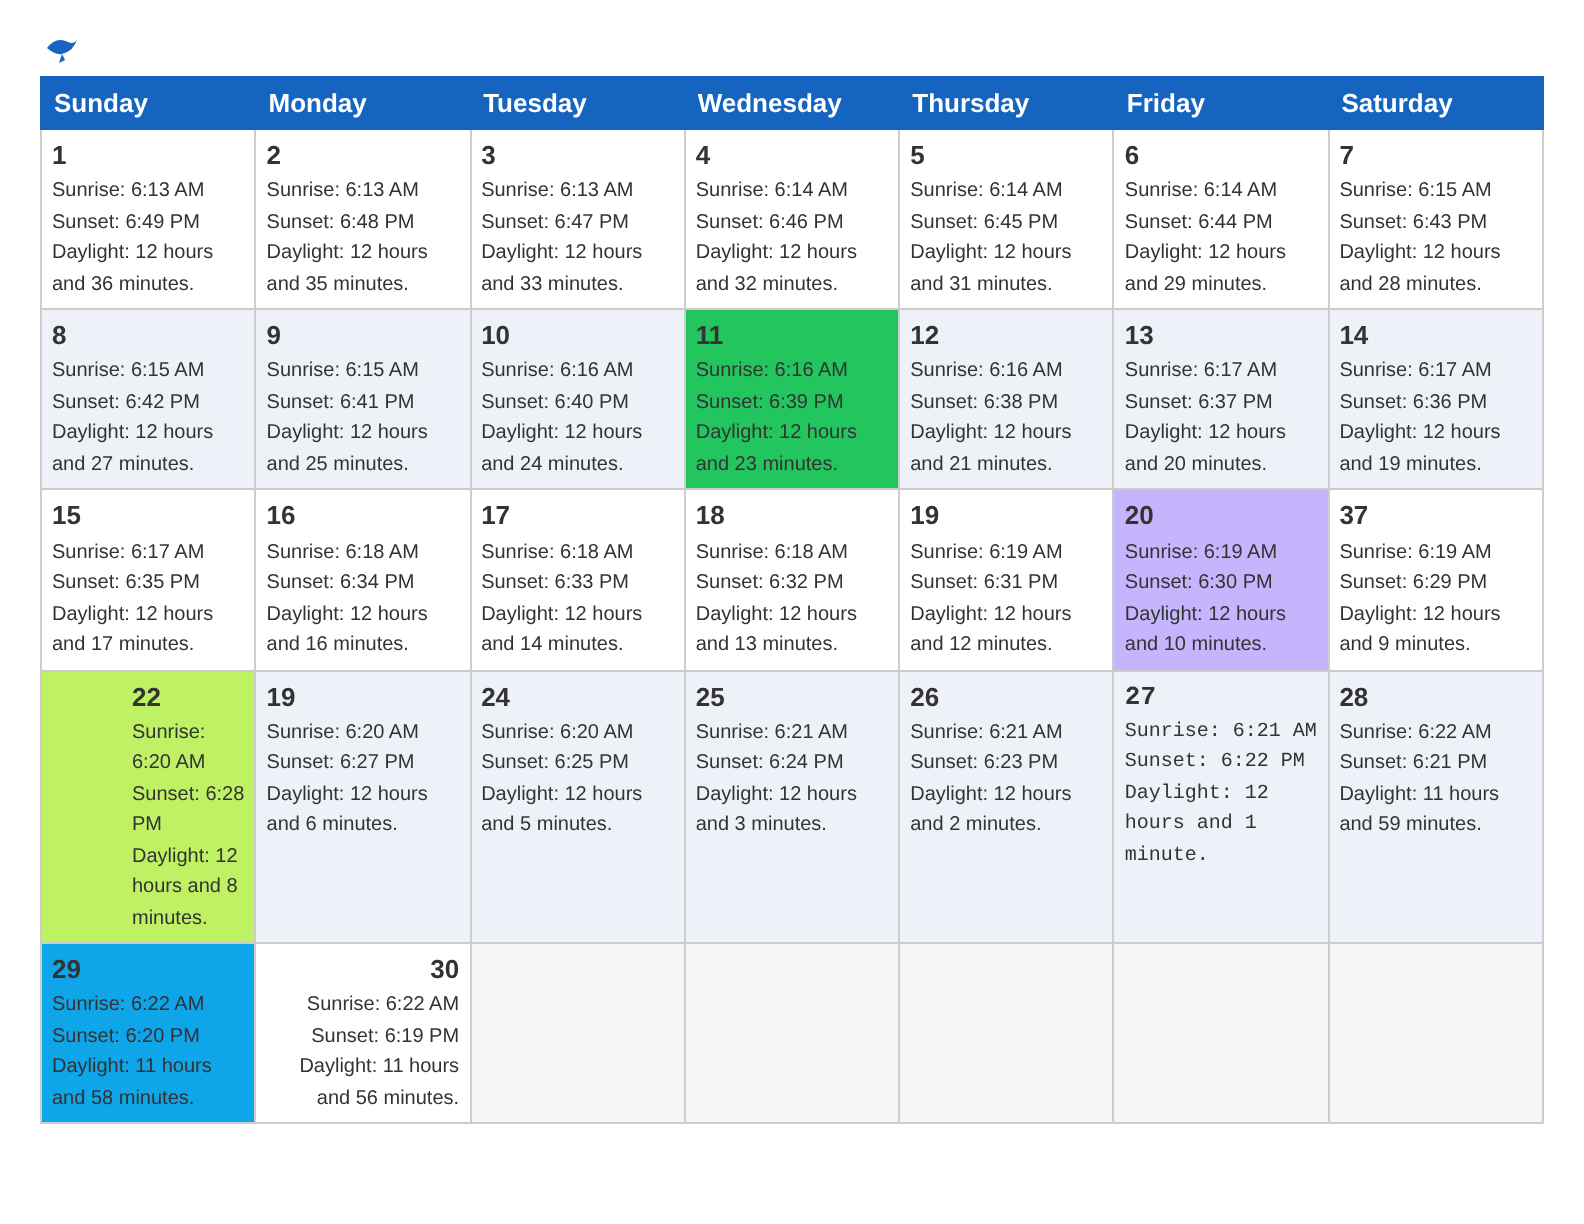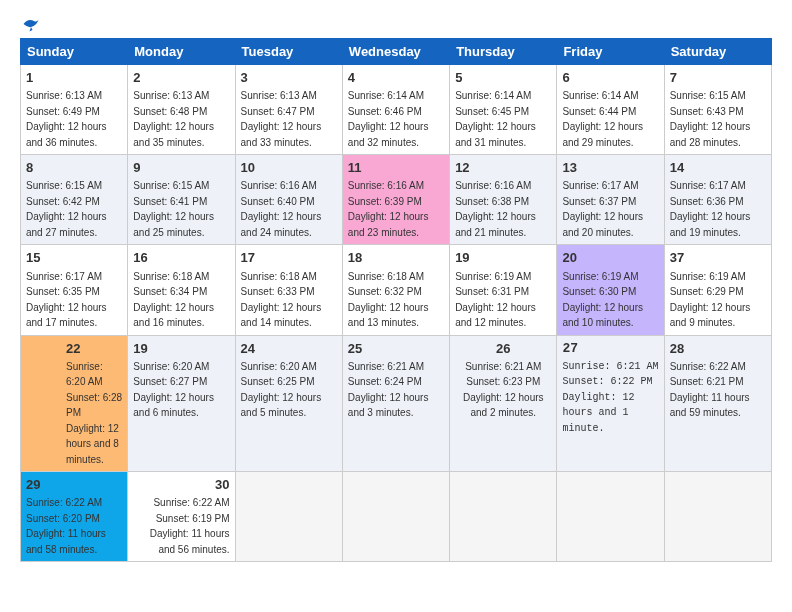--- a/index.html
+++ b/index.html
@@ -124,40 +124,40 @@
           <td style="background: rgb(255, 255, 255);"><span class="day-num">3</span><span class="day-info">Sunrise: 6:13 AM<br>Sunset: 6:47 PM<br>Daylight: 12 hours and 33 minutes.</span></td>
           <td style="background: rgb(255, 255, 255);"><span class="day-num">4</span><span class="day-info">Sunrise: 6:14 AM<br>Sunset: 6:46 PM<br>Daylight: 12 hours and 32 minutes.</span></td>
           <td style="background: rgb(255, 255, 255);"><span class="day-num">5</span><span class="day-info">Sunrise: 6:14 AM<br>Sunset: 6:45 PM<br>Daylight: 12 hours and 31 minutes.</span></td>
           <td style="background: rgb(255, 255, 255);"><span class="day-num">6</span><span class="day-info">Sunrise: 6:14 AM<br>Sunset: 6:44 PM<br>Daylight: 12 hours and 29 minutes.</span></td>
           <td style="background: rgb(255, 255, 255);"><span class="day-num">7</span><span class="day-info">Sunrise: 6:15 AM<br>Sunset: 6:43 PM<br>Daylight: 12 hours and 28 minutes.</span></td>
         </tr>
         <tr>
           <td style="background: rgb(238, 242, 248);"><span class="day-num">8</span><span class="day-info">Sunrise: 6:15 AM<br>Sunset: 6:42 PM<br>Daylight: 12 hours and 27 minutes.</span></td>
           <td style="background: rgb(238, 242, 248);"><span class="day-num">9</span><span class="day-info">Sunrise: 6:15 AM<br>Sunset: 6:41 PM<br>Daylight: 12 hours and 25 minutes.</span></td>
           <td style="background: rgb(238, 242, 248);"><span class="day-num">10</span><span class="day-info">Sunrise: 6:16 AM<br>Sunset: 6:40 PM<br>Daylight: 12 hours and 24 minutes.</span></td>
-          <td style="background: #f9a8d4;"><span class="day-num">11</span><span class="day-info">Sunrise: 6:16 AM<br>Sunset: 6:39 PM<br>Daylight: 12 hours and 23 minutes.</span></td>
+          <td style="background: #22c55e;"><span class="day-num">11</span><span class="day-info">Sunrise: 6:16 AM<br>Sunset: 6:39 PM<br>Daylight: 12 hours and 23 minutes.</span></td>
           <td style="background: rgb(238, 242, 248);"><span class="day-num">12</span><span class="day-info">Sunrise: 6:16 AM<br>Sunset: 6:38 PM<br>Daylight: 12 hours and 21 minutes.</span></td>
           <td style="background: rgb(238, 242, 248);"><span class="day-num">13</span><span class="day-info">Sunrise: 6:17 AM<br>Sunset: 6:37 PM<br>Daylight: 12 hours and 20 minutes.</span></td>
           <td style="background: rgb(238, 242, 248);"><span class="day-num">14</span><span class="day-info">Sunrise: 6:17 AM<br>Sunset: 6:36 PM<br>Daylight: 12 hours and 19 minutes.</span></td>
         </tr>
         <tr>
           <td style="background: rgb(255, 255, 255);"><span class="day-num">15</span><span class="day-info">Sunrise: 6:17 AM<br>Sunset: 6:35 PM<br>Daylight: 12 hours and 17 minutes.</span></td>
           <td style="background: rgb(255, 255, 255);"><span class="day-num">16</span><span class="day-info">Sunrise: 6:18 AM<br>Sunset: 6:34 PM<br>Daylight: 12 hours and 16 minutes.</span></td>
           <td style="background: rgb(255, 255, 255);"><span class="day-num">17</span><span class="day-info">Sunrise: 6:18 AM<br>Sunset: 6:33 PM<br>Daylight: 12 hours and 14 minutes.</span></td>
           <td style="background: rgb(255, 255, 255);"><span class="day-num">18</span><span class="day-info">Sunrise: 6:18 AM<br>Sunset: 6:32 PM<br>Daylight: 12 hours and 13 minutes.</span></td>
           <td style="background: rgb(255, 255, 255);"><span class="day-num">19</span><span class="day-info">Sunrise: 6:19 AM<br>Sunset: 6:31 PM<br>Daylight: 12 hours and 12 minutes.</span></td>
           <td style="background: #c4b5fd;"><span class="day-num">20</span><span class="day-info">Sunrise: 6:19 AM<br>Sunset: 6:30 PM<br>Daylight: 12 hours and 10 minutes.</span></td>
           <td style="background: rgb(255, 255, 255);"><span class="day-num">37</span><span class="day-info">Sunrise: 6:19 AM<br>Sunset: 6:29 PM<br>Daylight: 12 hours and 9 minutes.</span></td>
         </tr>
         <tr>
-          <td style="background: #fdba74; padding-left: 45px;"><span class="day-num">22</span><span class="day-info">Sunrise: 6:20 AM<br>Sunset: 6:28 PM<br>Daylight: 12 hours and 8 minutes.</span></td>
+          <td style="background: #bef264; padding-left: 45px;"><span class="day-num">22</span><span class="day-info">Sunrise: 6:20 AM<br>Sunset: 6:28 PM<br>Daylight: 12 hours and 8 minutes.</span></td>
           <td style="background: rgb(238, 242, 248);"><span class="day-num">19</span><span class="day-info">Sunrise: 6:20 AM<br>Sunset: 6:27 PM<br>Daylight: 12 hours and 6 minutes.</span></td>
           <td style="background: rgb(238, 242, 248);"><span class="day-num">24</span><span class="day-info">Sunrise: 6:20 AM<br>Sunset: 6:25 PM<br>Daylight: 12 hours and 5 minutes.</span></td>
           <td style="background: rgb(238, 242, 248);"><span class="day-num">25</span><span class="day-info">Sunrise: 6:21 AM<br>Sunset: 6:24 PM<br>Daylight: 12 hours and 3 minutes.</span></td>
-          <td style="background: rgb(238, 242, 248); text-align: center;"><span class="day-num">26</span><span class="day-info">Sunrise: 6:21 AM<br>Sunset: 6:23 PM<br>Daylight: 12 hours and 2 minutes.</span></td>
+          <td style="background: rgb(238, 242, 248);"><span class="day-num">26</span><span class="day-info">Sunrise: 6:21 AM<br>Sunset: 6:23 PM<br>Daylight: 12 hours and 2 minutes.</span></td>
           <td style="background: rgb(238, 242, 248); font-family: Liberation Mono, monospace;"><span class="day-num">27</span><span class="day-info">Sunrise: 6:21 AM<br>Sunset: 6:22 PM<br>Daylight: 12 hours and 1 minute.</span></td>
           <td style="background: rgb(238, 242, 248);"><span class="day-num">28</span><span class="day-info">Sunrise: 6:22 AM<br>Sunset: 6:21 PM<br>Daylight: 11 hours and 59 minutes.</span></td>
         </tr>
         <tr>
           <td style="background: #0ea5e9;"><span class="day-num">29</span><span class="day-info">Sunrise: 6:22 AM<br>Sunset: 6:20 PM<br>Daylight: 11 hours and 58 minutes.</span></td>
           <td style="background: rgb(255, 255, 255); text-align: right;"><span class="day-num">30</span><span class="day-info">Sunrise: 6:22 AM<br>Sunset: 6:19 PM<br>Daylight: 11 hours and 56 minutes.</span></td>
           <td class="empty" style="background: rgb(245, 245, 245);"></td>
           <td class="empty" style="background: rgb(245, 245, 245);"></td>
           <td class="empty" style="background: rgb(245, 245, 245);"></td>
           <td class="empty" style="background: rgb(245, 245, 245);"></td>

